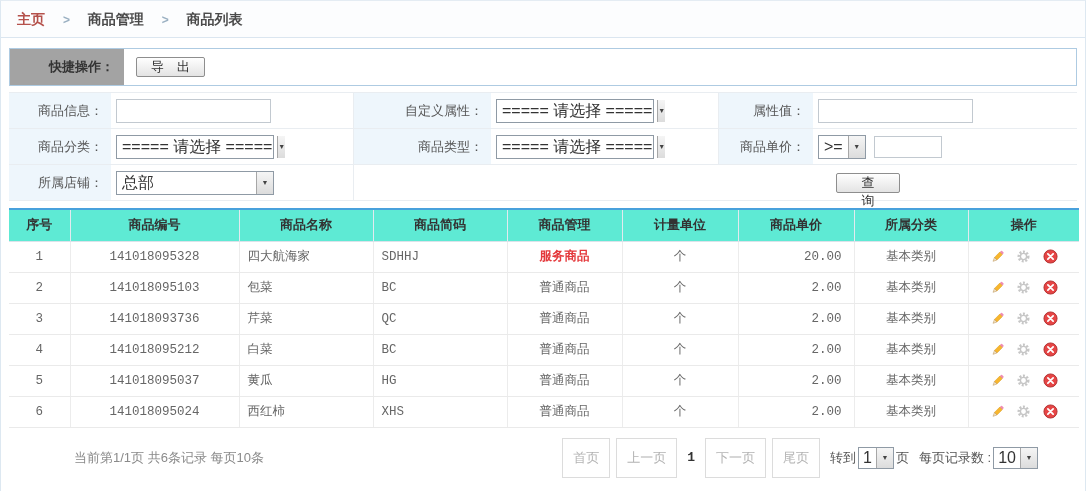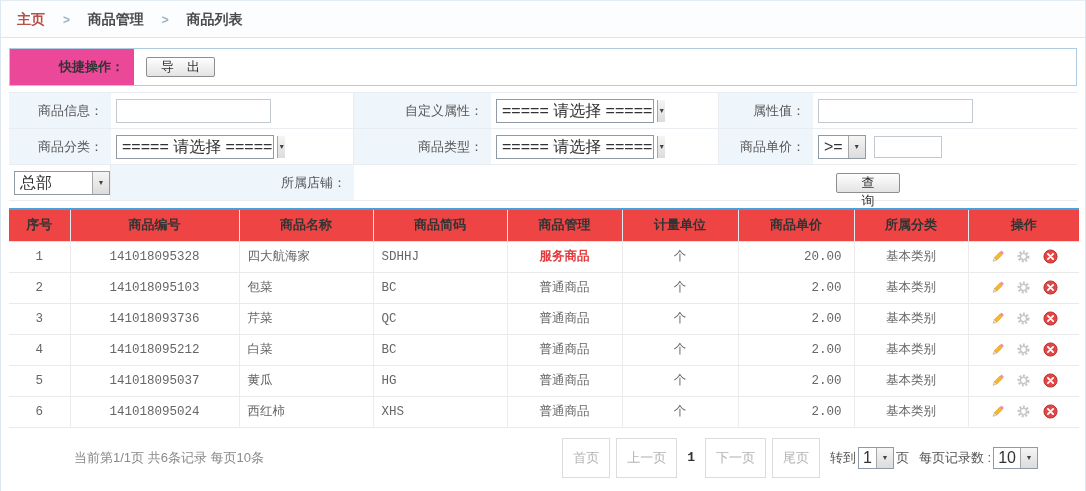--- a/index.html
+++ b/index.html
@@ -11,21 +11,21 @@
 
   
   .breadcrumb { height:37px; line-height:37px; background:#fcfdfe; border-bottom:1px solid #dbe6f0;
                 padding-left:16px; font-size:14px; color:#555;font-weight:bold; }
   .breadcrumb .sep { color:#9ab0c2; margin:0 14px; font-size:12px; }
   .crumb-home { color:#b5524c; text-decoration:none; cursor:pointer; }
   .crumb { color:#4a4a4a; }
 
   
   .quickbar { margin:10px 8px 6px 8px; height:38px; border:1px solid #aecbe2; display:flex; align-items:stretch; }
-  .qb-label { width:124px; background:#ec4899; display:flex; align-items:center; justify-content:flex-end;
+  .qb-label { width:114px; background:#a3a3a3; display:flex; align-items:center; justify-content:flex-end;
               padding-right:10px; font-size:13px; font-weight:bold; color:#333; }
   .qb-body { flex:1; background:#fff; display:flex; align-items:center; padding-left:12px; }
   .btn { height:20px; padding:0 14px; font-size:13px; color:#333; border:1px solid #8e8e8e;
          background:linear-gradient(#fefefe,#e3e3e3); border-radius:2px; cursor:pointer;
          font-family:"Liberation Sans","DejaVu Sans",sans-serif; }
 
   
   .filters { margin:0 8px; border-top:1px solid #e9edf1; font-size:13px; color:#555; }
   .f-row { display:grid; grid-template-columns:102px 243px 137px 228px 94px 1fr;
            height:36px; border-bottom:1px solid #e9edf1; }
@@ -38,21 +38,21 @@
   .sel { display:inline-flex; height:24px; border:1px solid #8f9aa5; background:#fff; align-items:stretch; cursor:pointer; }
   .sel .txt { padding:0 5px; font-size:16px; line-height:22px; color:#333; white-space:nowrap; }
   .sel.wide { width:158px; justify-content:space-between; }
   .sel .arrow { width:17px; border-left:1px solid #a7a7a7; background:linear-gradient(#f5f5f5,#dcdcdc);
                 display:flex; align-items:center; justify-content:center; font-size:7px; color:#444; }
   .search-btn { margin-left:18px; width:64px; }
 
   
   .tbl-wrap { margin:7px 8px 0 8px; }
   table { border-collapse:collapse; width:1070px; table-layout:fixed; }
-  thead tr { border-top:2px solid #48a1dc; background:#ef4444; }
+  thead tr { border-top:2px solid #48a1dc; background:#5eead4; }
   th { height:32px; font-size:13px; font-weight:bold; color:#333; text-align:center;
        border-bottom:1px solid #dbe3ea; border-right:1px solid #e3eaef; }
   th:last-child { border-right:none; }
   td { height:31px; font-size:12.5px; color:#666; text-align:center;
        border-bottom:1px solid #eaeaea; border-right:1px solid #ececec; background:#fff; }
   td:last-child { border-right:none; }
   td.al { text-align:left; padding-left:8px; }
   td.ar { text-align:right; padding-right:12px; }
   td .type-red { color:#e4393c; font-weight:bold; }
   .op { display:inline-block; margin:0 4px; cursor:pointer; vertical-align:middle; line-height:0; }
@@ -124,27 +124,27 @@
       <div class="f-cell f-label">商品单价：</div>
       <div class="f-cell f-field">
         <span class="sel">
           <span class="txt">&gt;=</span>
           <span class="arrow">▼</span>
         </span>
         <input class="txt-input short" type="text" value="" style="">
       </div>
     </div>
     <div class="f-row">
+      <div class="f-cell f-label">所属店铺：</div>
       <div class="f-cell f-field bdr">
         <span class="sel wide">
           <span class="txt">总部</span>
           <span class="arrow">▼</span>
         </span>
       </div>
-      <div class="f-cell f-label">所属店铺：</div>
       <div class="f-cell"></div>
       <div class="f-cell bdr"></div>
       <div class="f-cell"></div>
       <div class="f-cell f-field">
         <button class="btn search-btn">查　询</button>
       </div>
     </div>
   </div>
 
   <div class="tbl-wrap">

